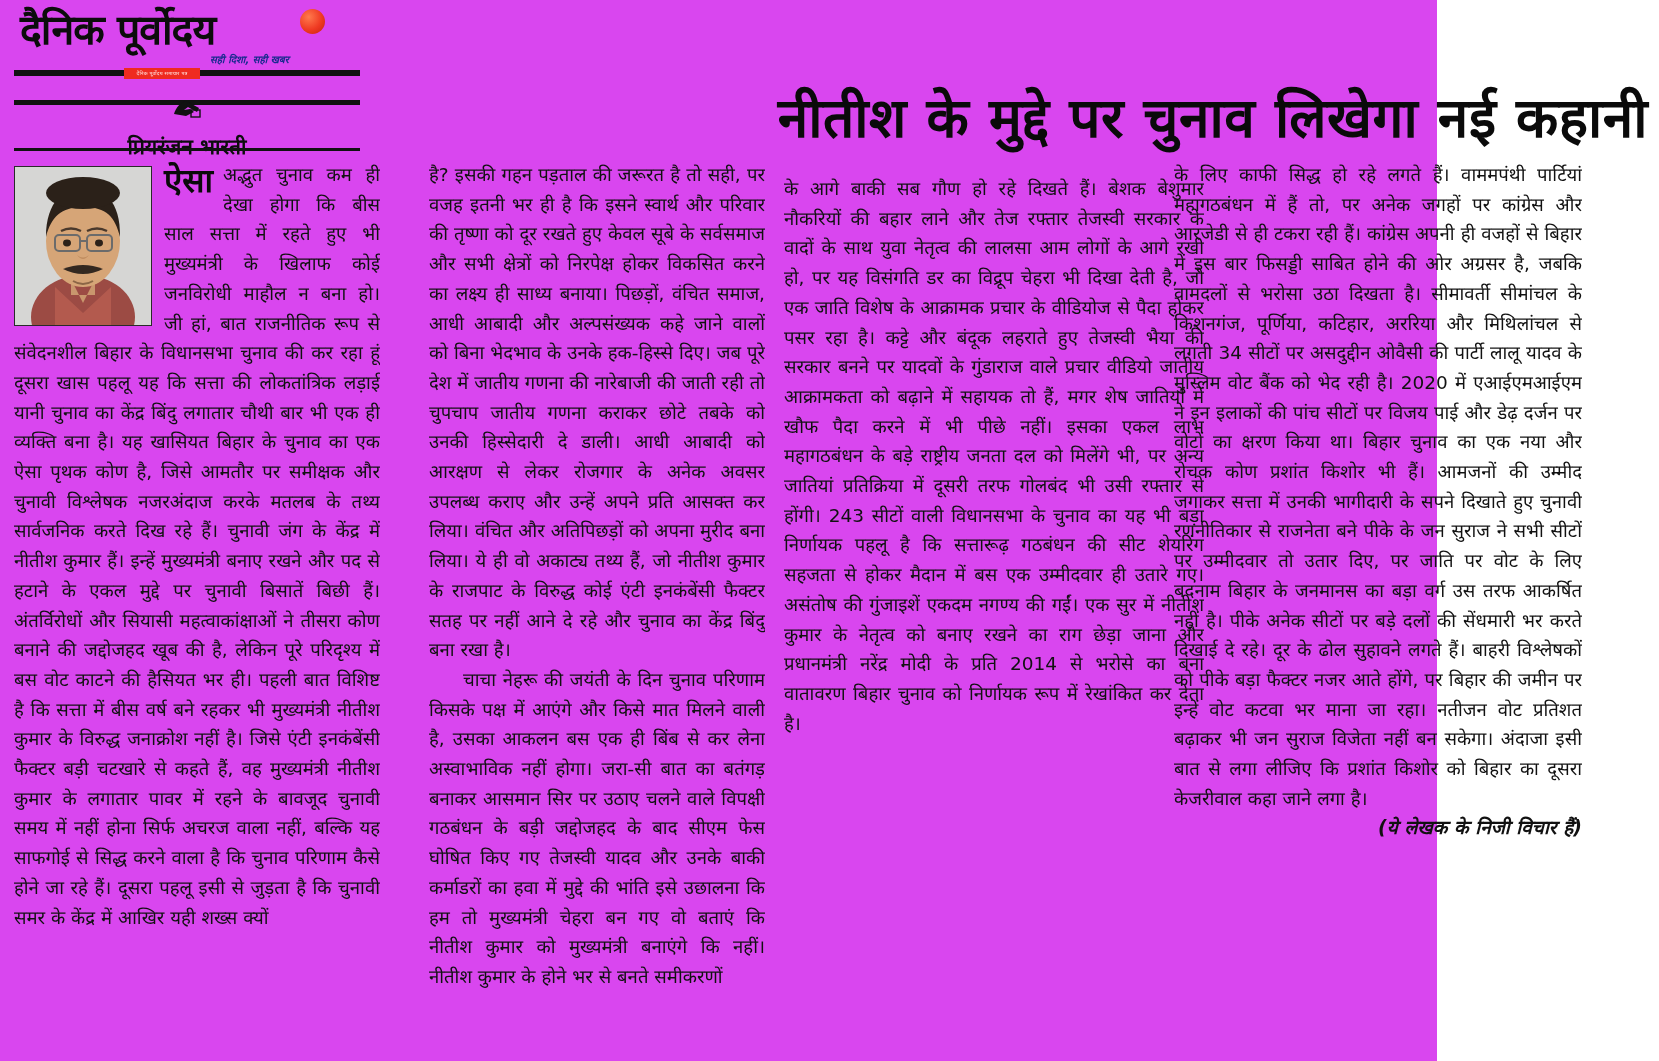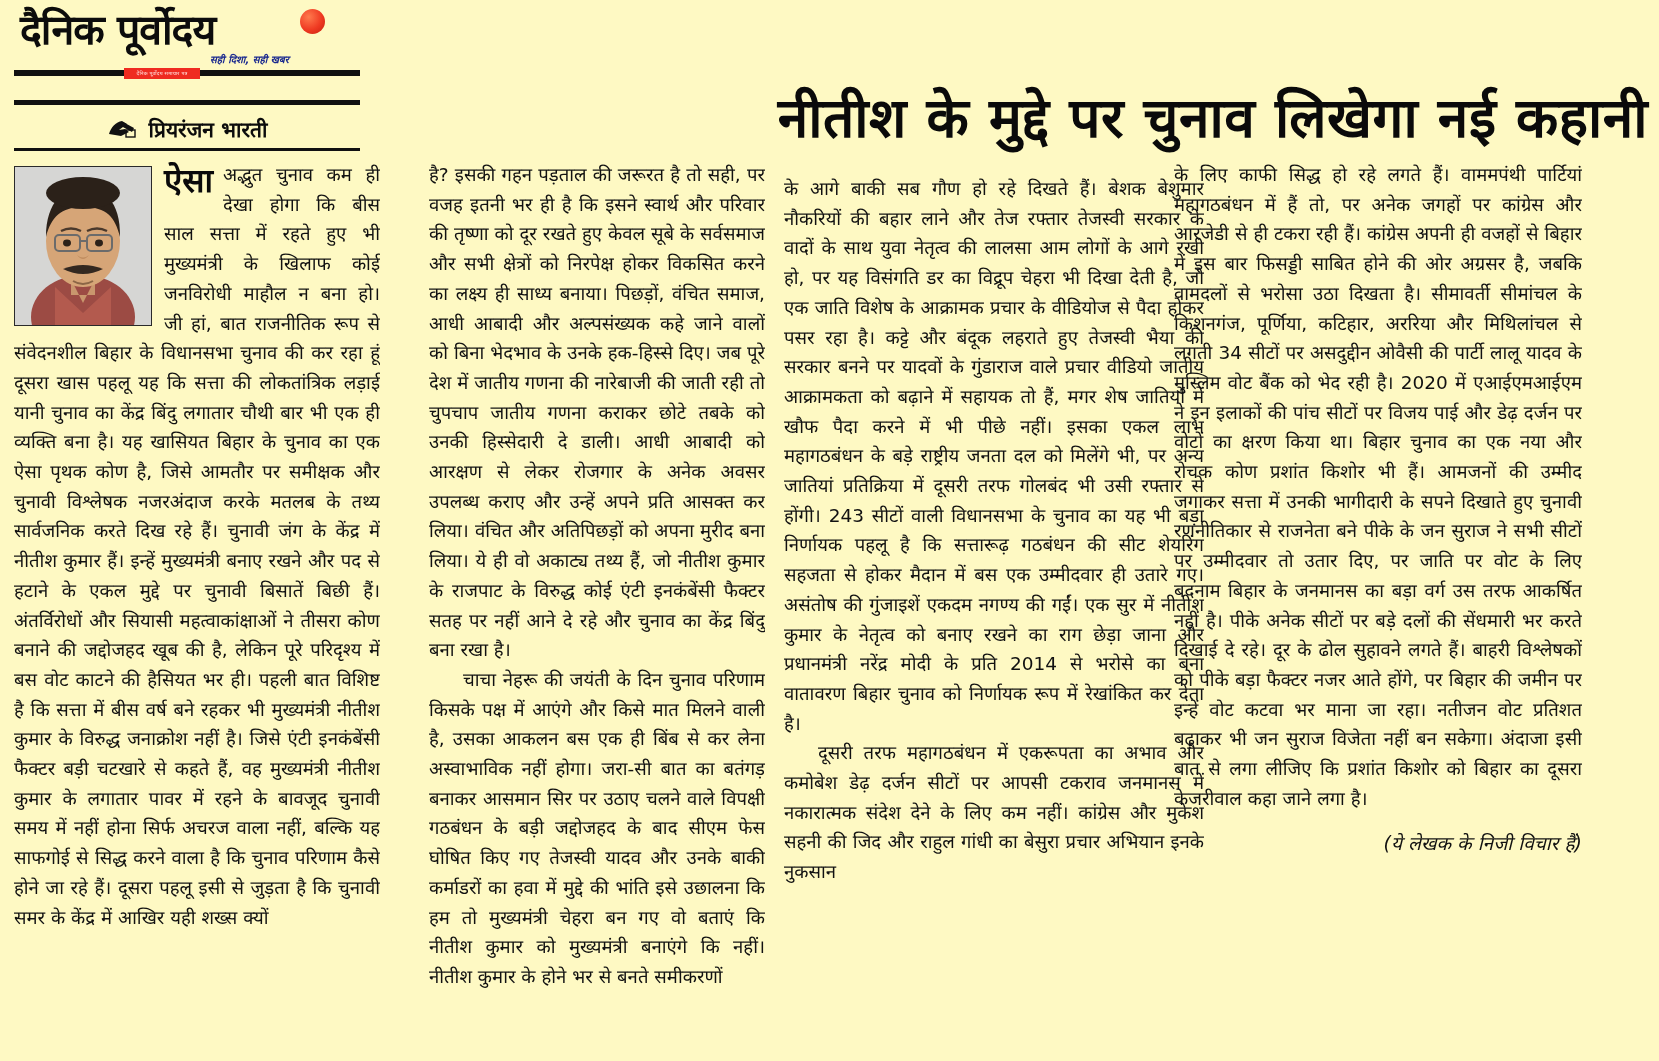--- a/index.html
+++ b/index.html
@@ -10,23 +10,23 @@
   body {
     width: 1659px;
     height: 1061px;
     overflow: hidden;
     font-family: "Liberation Serif", "DejaVu Serif", serif;
     color: #111111;
   }
 
   .page {
     position: relative;
-    width: 1659px;
+    width: 1437px;
     height: 1061px;
-    background: #fef9c3;
+    background: #d946ef;
     box-sizing: border-box;
     padding: 16px;
   }
 
   
   .masthead {
     position: absolute;
     left: 14px;
     top: 4px;
     width: 360px;
@@ -102,20 +102,21 @@
   .byline {
     position: absolute;
     left: 14px;
     top: 112px;
     width: 346px;
     height: 34px;
     display: flex;
     align-items: center;
     justify-content: center;
     gap: 12px;
+    flex-direction: column;
   }
   .byline-icon {
     width: 30px;
     height: 22px;
     display: block;
   }
   .byline-name {
     font-family: "DejaVu Sans", sans-serif;
     font-weight: bold;
     font-size: 21px;
@@ -199,24 +200,24 @@
     font-family: "DejaVu Sans", sans-serif;
     font-weight: bold;
     font-size: 33px;
     line-height: 34px;
     margin: 4px 10px 0 0;
     color: #0a0a0a;
   }
 
   .disclaimer {
     display: block;
-    margin-top: 16px;
+    margin-top: 0;
     font-family: "DejaVu Sans", sans-serif;
     font-style: italic;
-    font-weight: normal;
+    font-weight: bold;
     font-size: 19px;
     line-height: 28px;
     text-align: right;
     color: #111111;
   }
 </style>
 </head>
 <body>
 
 <div class="page">
@@ -273,21 +274,20 @@
       </p>
     </div>
 
     <div class="col col-2">
       <p>है? इसकी गहन पड़ताल की जरूरत है तो सही, पर वजह इतनी भर ही है कि इसने स्वार्थ और परिवार की तृष्णा को दूर रखते हुए केवल सूबे के सर्वसमाज और सभी क्षेत्रों को निरपेक्ष होकर विकसित करने का लक्ष्य ही साध्य बनाया। पिछड़ों, वंचित समाज, आधी आबादी और अल्पसंख्यक कहे जाने वालों को बिना भेदभाव के उनके हक-हिस्से दिए। जब पूरे देश में जातीय गणना की नारेबाजी की जाती रही तो चुपचाप जातीय गणना कराकर छोटे तबके को उनकी हिस्सेदारी दे डाली। आधी आबादी को आरक्षण से लेकर रोजगार के अनेक अवसर उपलब्ध कराए और उन्हें अपने प्रति आसक्त कर लिया। वंचित और अतिपिछड़ों को अपना मुरीद बना लिया। ये ही वो अकाट्य तथ्य हैं, जो नीतीश कुमार के राजपाट के विरुद्ध कोई एंटी इनकंबेंसी फैक्टर सतह पर नहीं आने दे रहे और चुनाव का केंद्र बिंदु बना रखा है।</p>
       <p>चाचा नेहरू की जयंती के दिन चुनाव परिणाम किसके पक्ष में आएंगे और किसे मात मिलने वाली है, उसका आकलन बस एक ही बिंब से कर लेना अस्वाभाविक नहीं होगा। जरा-सी बात का बतंगड़ बनाकर आसमान सिर पर उठाए चलने वाले विपक्षी गठबंधन के बड़ी जद्दोजहद के बाद सीएम फेस घोषित किए गए तेजस्वी यादव और उनके बाकी कर्माडरों का हवा में मुद्दे की भांति इसे उछालना कि हम तो मुख्यमंत्री चेहरा बन गए वो बताएं कि नीतीश कुमार को मुख्यमंत्री बनाएंगे कि नहीं। नीतीश कुमार के होने भर से बनते समीकरणों</p>
     </div>
 
     <div class="col col-3">
       <p>के आगे बाकी सब गौण हो रहे दिखते हैं। बेशक बेशुमार नौकरियों की बहार लाने और तेज रफ्तार तेजस्वी सरकार के वादों के साथ युवा नेतृत्व की लालसा आम लोगों के आगे रखी हो, पर यह विसंगति डर का विद्रूप चेहरा भी दिखा देती है, जो एक जाति विशेष के आक्रामक प्रचार के वीडियोज से पैदा होकर पसर रहा है। कट्टे और बंदूक लहराते हुए तेजस्वी भैया की सरकार बनने पर यादवों के गुंडाराज वाले प्रचार वीडियो जातीय आक्रामकता को बढ़ाने में सहायक तो हैं, मगर शेष जातियों में खौफ पैदा करने में भी पीछे नहीं। इसका एकल लाभ महागठबंधन के बड़े राष्ट्रीय जनता दल को मिलेंगे भी, पर अन्य जातियां प्रतिक्रिया में दूसरी तरफ गोलबंद भी उसी रफ्तार से होंगी। 243 सीटों वाली विधानसभा के चुनाव का यह भी बड़ा निर्णायक पहलू है कि सत्तारूढ़ गठबंधन की सीट शेयरिंग सहजता से होकर मैदान में बस एक उम्मीदवार ही उतारे गए। असंतोष की गुंजाइशें एकदम नगण्य की गईं। एक सुर में नीतीश कुमार के नेतृत्व को बनाए रखने का राग छेड़ा जाना और प्रधानमंत्री नरेंद्र मोदी के प्रति 2014 से भरोसे का बना वातावरण बिहार चुनाव को निर्णायक रूप में रेखांकित कर देता है।</p>
-      <p>दूसरी तरफ महागठबंधन में एकरूपता का अभाव और कमोबेश डेढ़ दर्जन सीटों पर आपसी टकराव जनमानस में नकारात्मक संदेश देने के लिए कम नहीं। कांग्रेस और मुकेश सहनी की जिद और राहुल गांधी का बेसुरा प्रचार अभियान इनके नुकसान</p>
     </div>
 
     <div class="col col-4">
       <p>के लिए काफी सिद्ध हो रहे लगते हैं। वाममपंथी पार्टियां महागठबंधन में हैं तो, पर अनेक जगहों पर कांग्रेस और आरजेडी से ही टकरा रही हैं। कांग्रेस अपनी ही वजहों से बिहार में इस बार फिसड्डी साबित होने की ओर अग्रसर है, जबकि वामदलों से भरोसा उठा दिखता है। सीमावर्ती सीमांचल के किशनगंज, पूर्णिया, कटिहार, अररिया और मिथिलांचल से लगती 34 सीटों पर असदुद्दीन ओवैसी की पार्टी लालू यादव के मुस्लिम वोट बैंक को भेद रही है। 2020 में एआईएमआईएम ने इन इलाकों की पांच सीटों पर विजय पाई और डेढ़ दर्जन पर वोटों का क्षरण किया था। बिहार चुनाव का एक नया और रोचक कोण प्रशांत किशोर भी हैं। आमजनों की उम्मीद जगाकर सत्ता में उनकी भागीदारी के सपने दिखाते हुए चुनावी रणनीतिकार से राजनेता बने पीके के जन सुराज ने सभी सीटों पर उम्मीदवार तो उतार दिए, पर जाति पर वोट के लिए बदनाम बिहार के जनमानस का बड़ा वर्ग उस तरफ आकर्षित नहीं है। पीके अनेक सीटों पर बड़े दलों की सेंधमारी भर करते दिखाई दे रहे। दूर के ढोल सुहावने लगते हैं। बाहरी विश्लेषकों को पीके बड़ा फैक्टर नजर आते होंगे, पर बिहार की जमीन पर इन्हें वोट कटवा भर माना जा रहा। नतीजन वोट प्रतिशत बढ़ाकर भी जन सुराज विजेता नहीं बन सकेगा। अंदाजा इसी बात से लगा लीजिए कि प्रशांत किशोर को बिहार का दूसरा केजरीवाल कहा जाने लगा है।</p>
       <span class="disclaimer">(ये लेखक के निजी विचार हैं)</span>
     </div>
 
   </div>
 </div>
 

